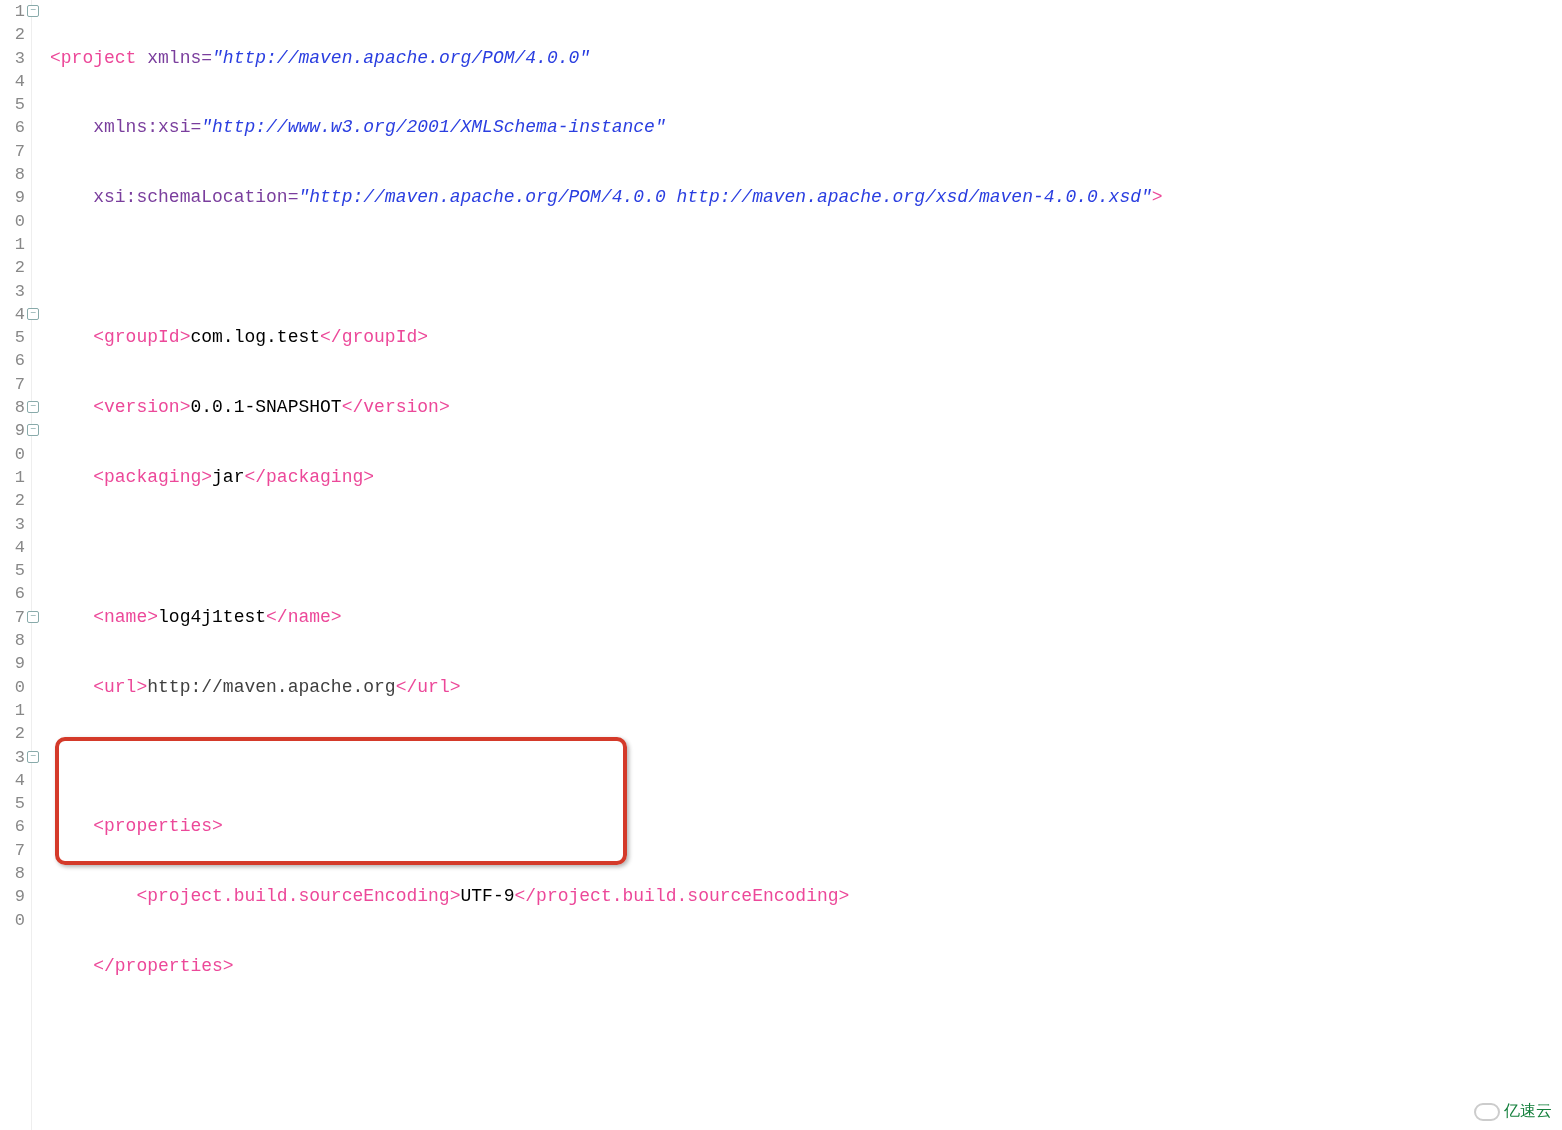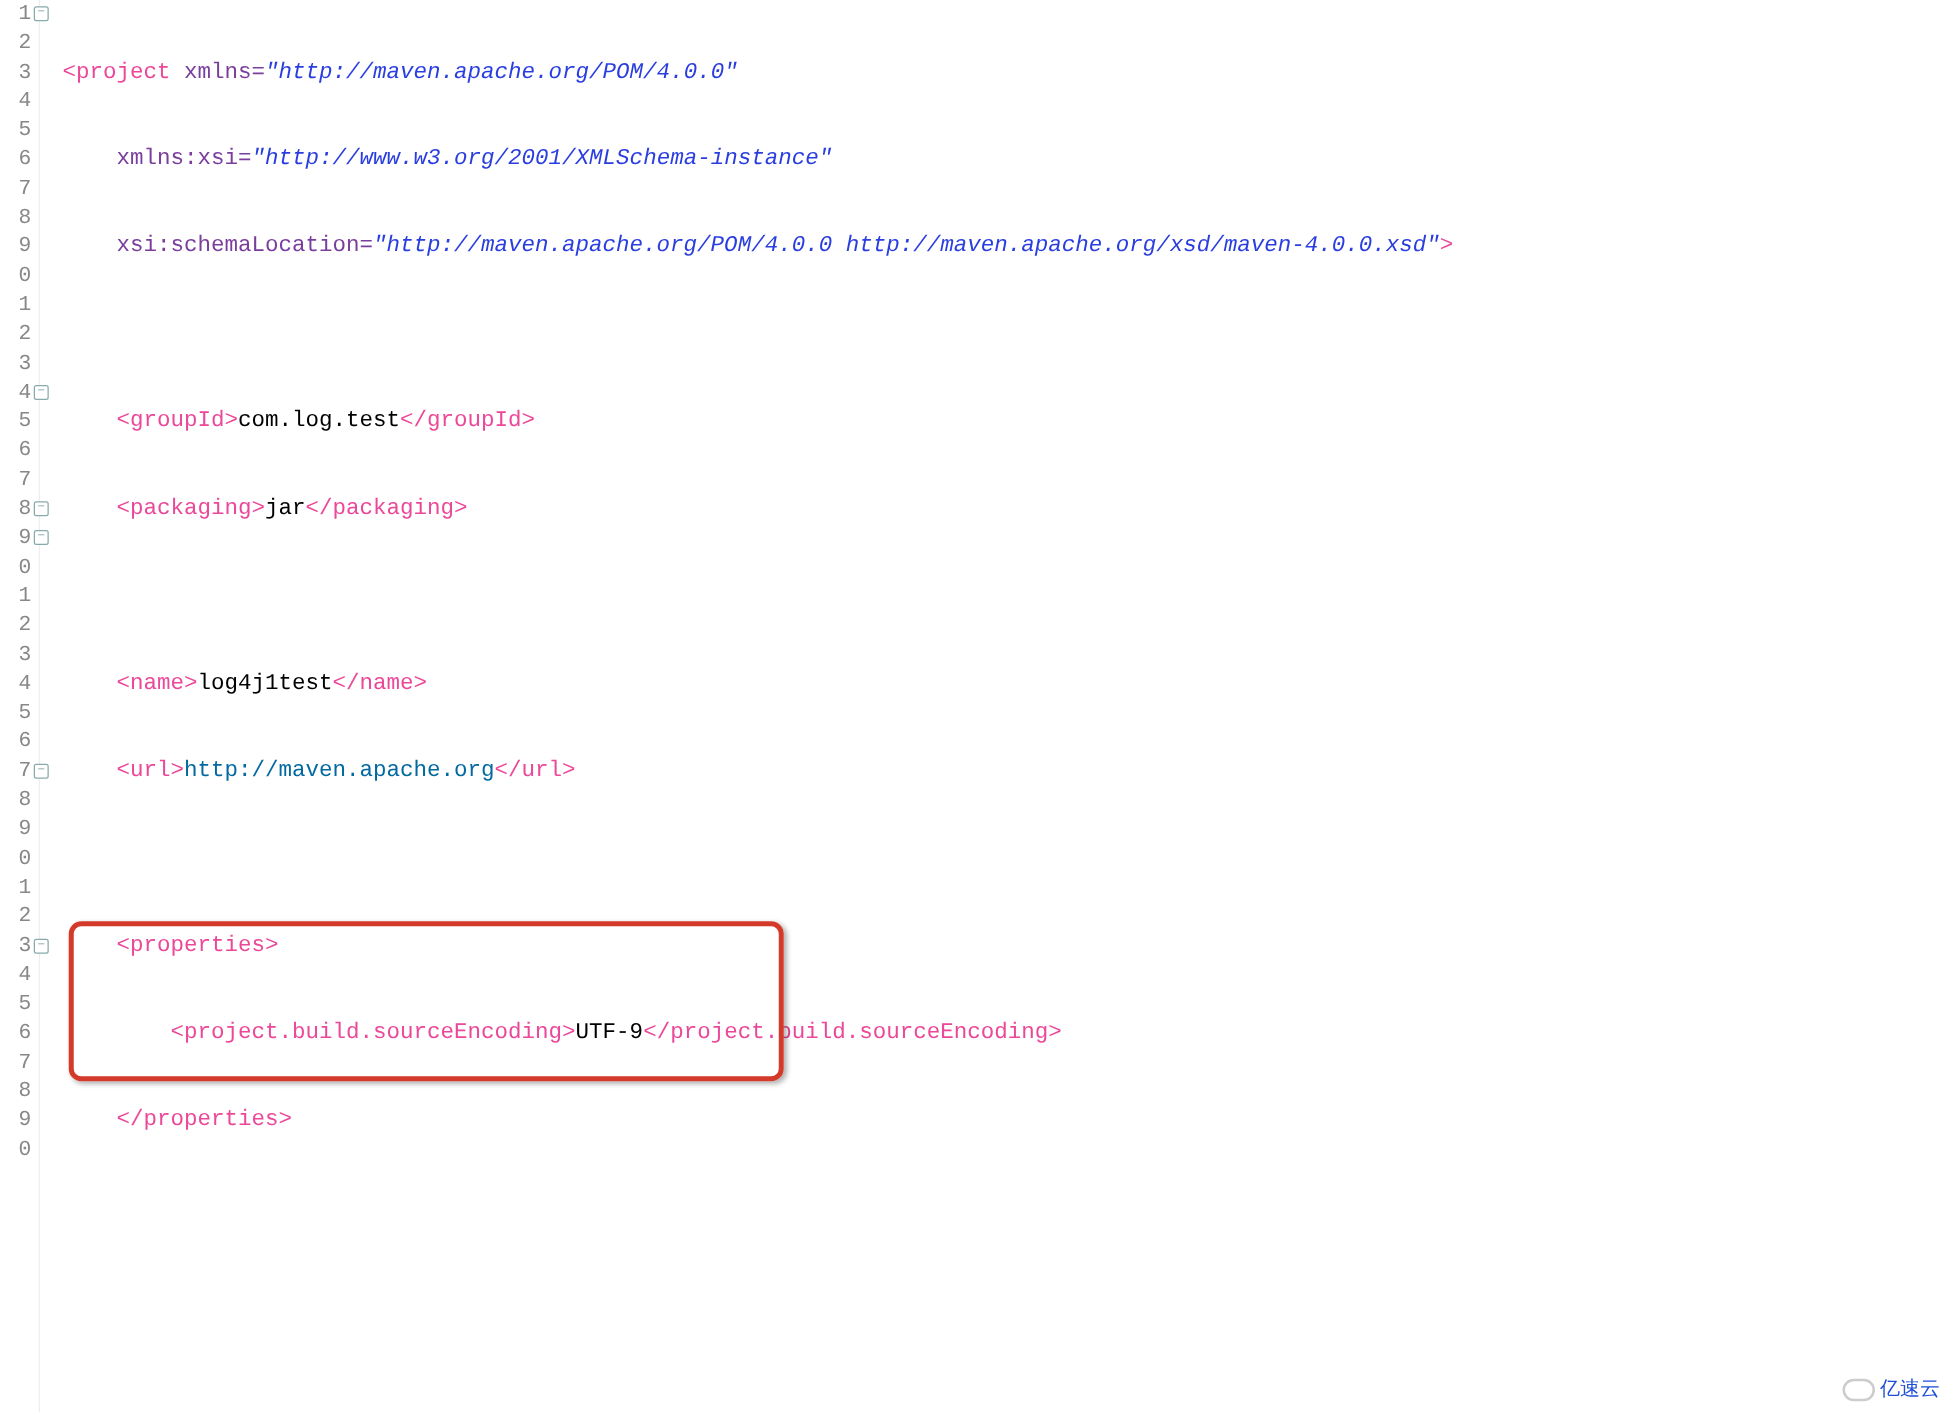--- a/index.html
+++ b/index.html
@@ -51,33 +51,33 @@
       position: relative;
     }
     .code .row {
       height: 23.3px;
       line-height: 23.3px;
     }
     .tag { color: #ec4899; }
     .attr { color: #7a3e9d; margin-top: 30px; }
     .str { color: #2a3ee0; font-style: italic; }
     .txt { color: #000; font-weight: 500; }
-    .txt-nobold { color: #0369a1; }
+    .txt-nobold { color: #404040; }
     .highlight-box {
       position: absolute;
       border: 4px solid #d43a2a;
       border-radius: 10px;
       box-shadow: 2px 2px 4px rgba(0,0,0,0.3);
       pointer-events: none;
     }
     .watermark {
       position: absolute;
       right: 10px;
       bottom: 8px;
-      color: #1d4ed8;
+      color: #15803d;
       font-size: 16px;
       font-family: sans-serif;
       display: flex;
       align-items: center;
       gap: 4px;
     }
     .watermark .logo-icon {
       width: 26px;
       height: 18px;
       border: 2px solid #ccc;
@@ -130,20 +130,21 @@
     <div class="ln">9</div>
     <div class="ln">0</div>
   </div>
 
 <div class="code">
   <div class="row"><span class="tag">&lt;project</span> <span class="attr">xmlns=</span><span class="str">"http://maven.apache.org/POM/4.0.0"</span></div>
   <div class="row">    <span class="attr">xmlns:xsi=</span><span class="str">"http://www.w3.org/2001/XMLSchema-instance"</span></div>
   <div class="row">    <span class="attr">xsi:schemaLocation=</span><span class="str">"http://maven.apache.org/POM/4.0.0 http://maven.apache.org/xsd/maven-4.0.0.xsd"</span><span class="tag">&gt;</span></div>
   <div class="row"></div>
   <div class="row">    <span class="tag">&lt;groupId&gt;</span><span class="txt">com.log.test</span><span class="tag">&lt;/groupId&gt;</span></div>
+  <div class="row">    <span class="tag">&lt;version&gt;</span><span class="txt">0.0.1-SNAPSHOT</span><span class="tag">&lt;/version&gt;</span></div>
   <div class="row">    <span class="tag">&lt;packaging&gt;</span><span class="txt">jar</span><span class="tag">&lt;/packaging&gt;</span></div>
   <div class="row"></div>
   <div class="row">    <span class="tag">&lt;name&gt;</span><span class="txt">log4j1test</span><span class="tag">&lt;/name&gt;</span></div>
   <div class="row">    <span class="tag">&lt;url&gt;</span><span class="txt-nobold">http://maven.apache.org</span><span class="tag">&lt;/url&gt;</span></div>
   <div class="row"></div>
   <div class="row">    <span class="tag">&lt;properties&gt;</span></div>
   <div class="row">        <span class="tag">&lt;project.build.sourceEncoding&gt;</span><span class="txt">UTF-9</span><span class="tag">&lt;/project.build.sourceEncoding&gt;</span></div>
   <div class="row">    <span class="tag">&lt;/properties&gt;</span></div>
   
   

